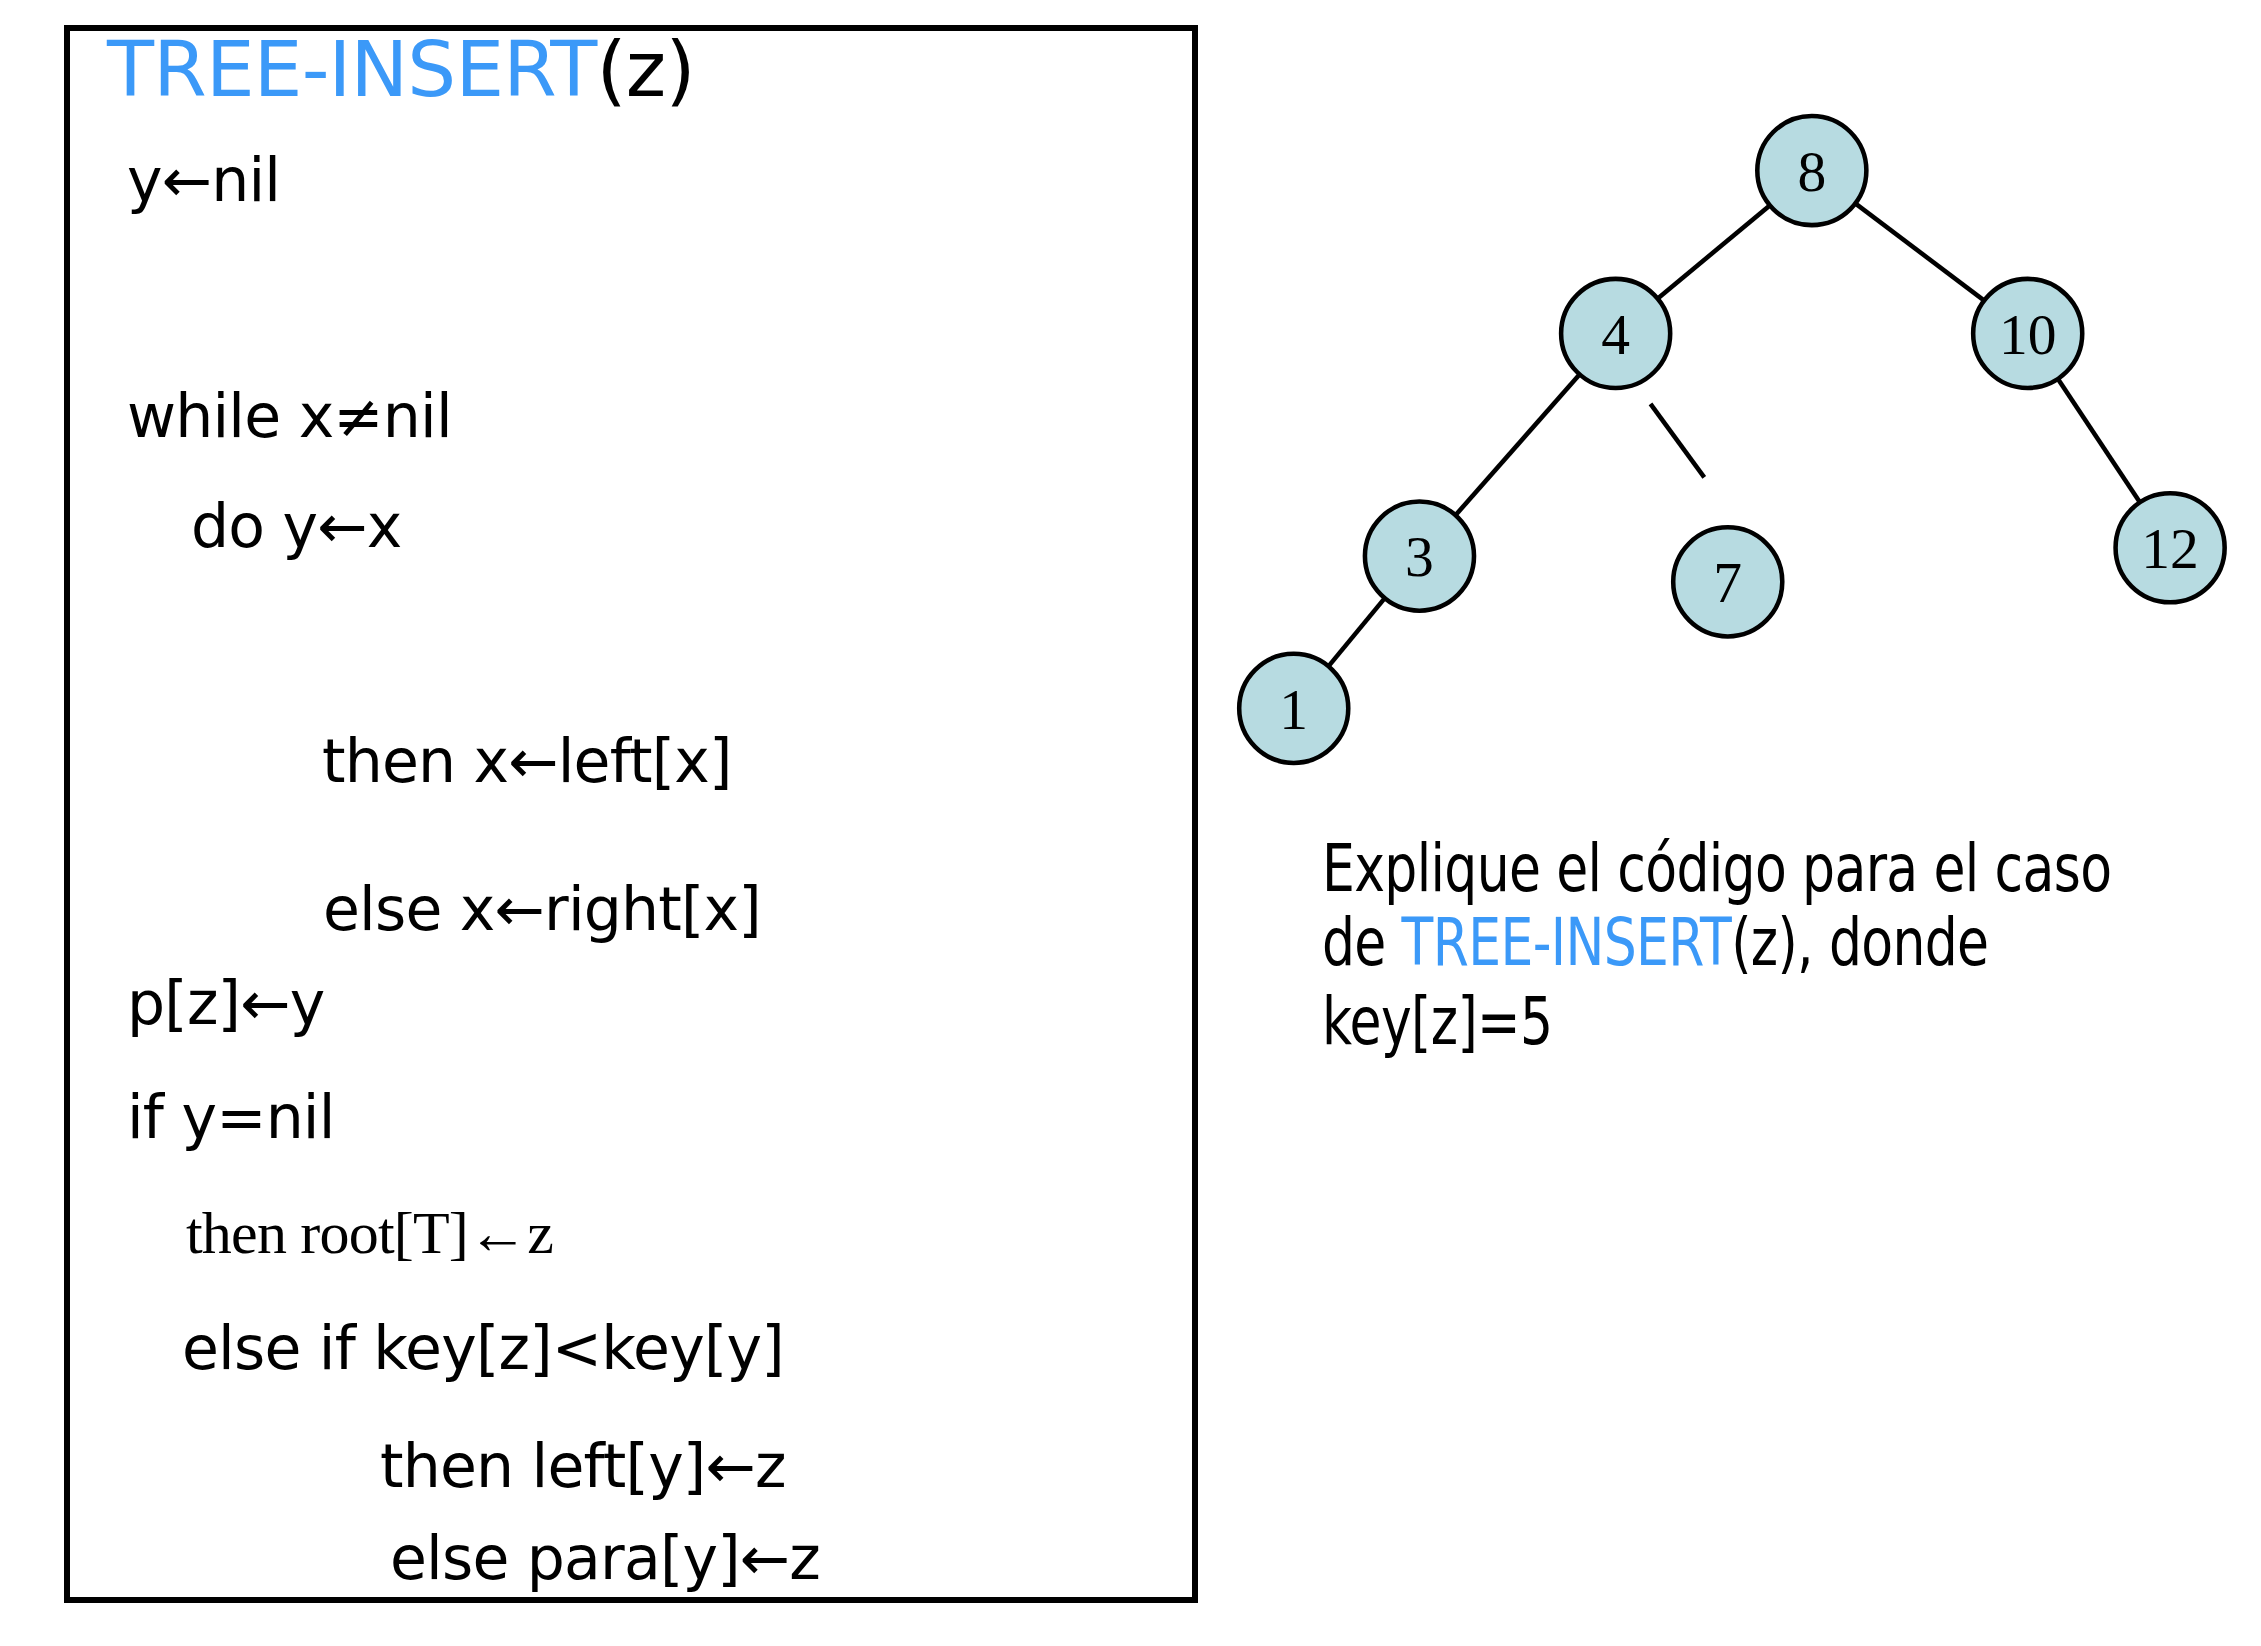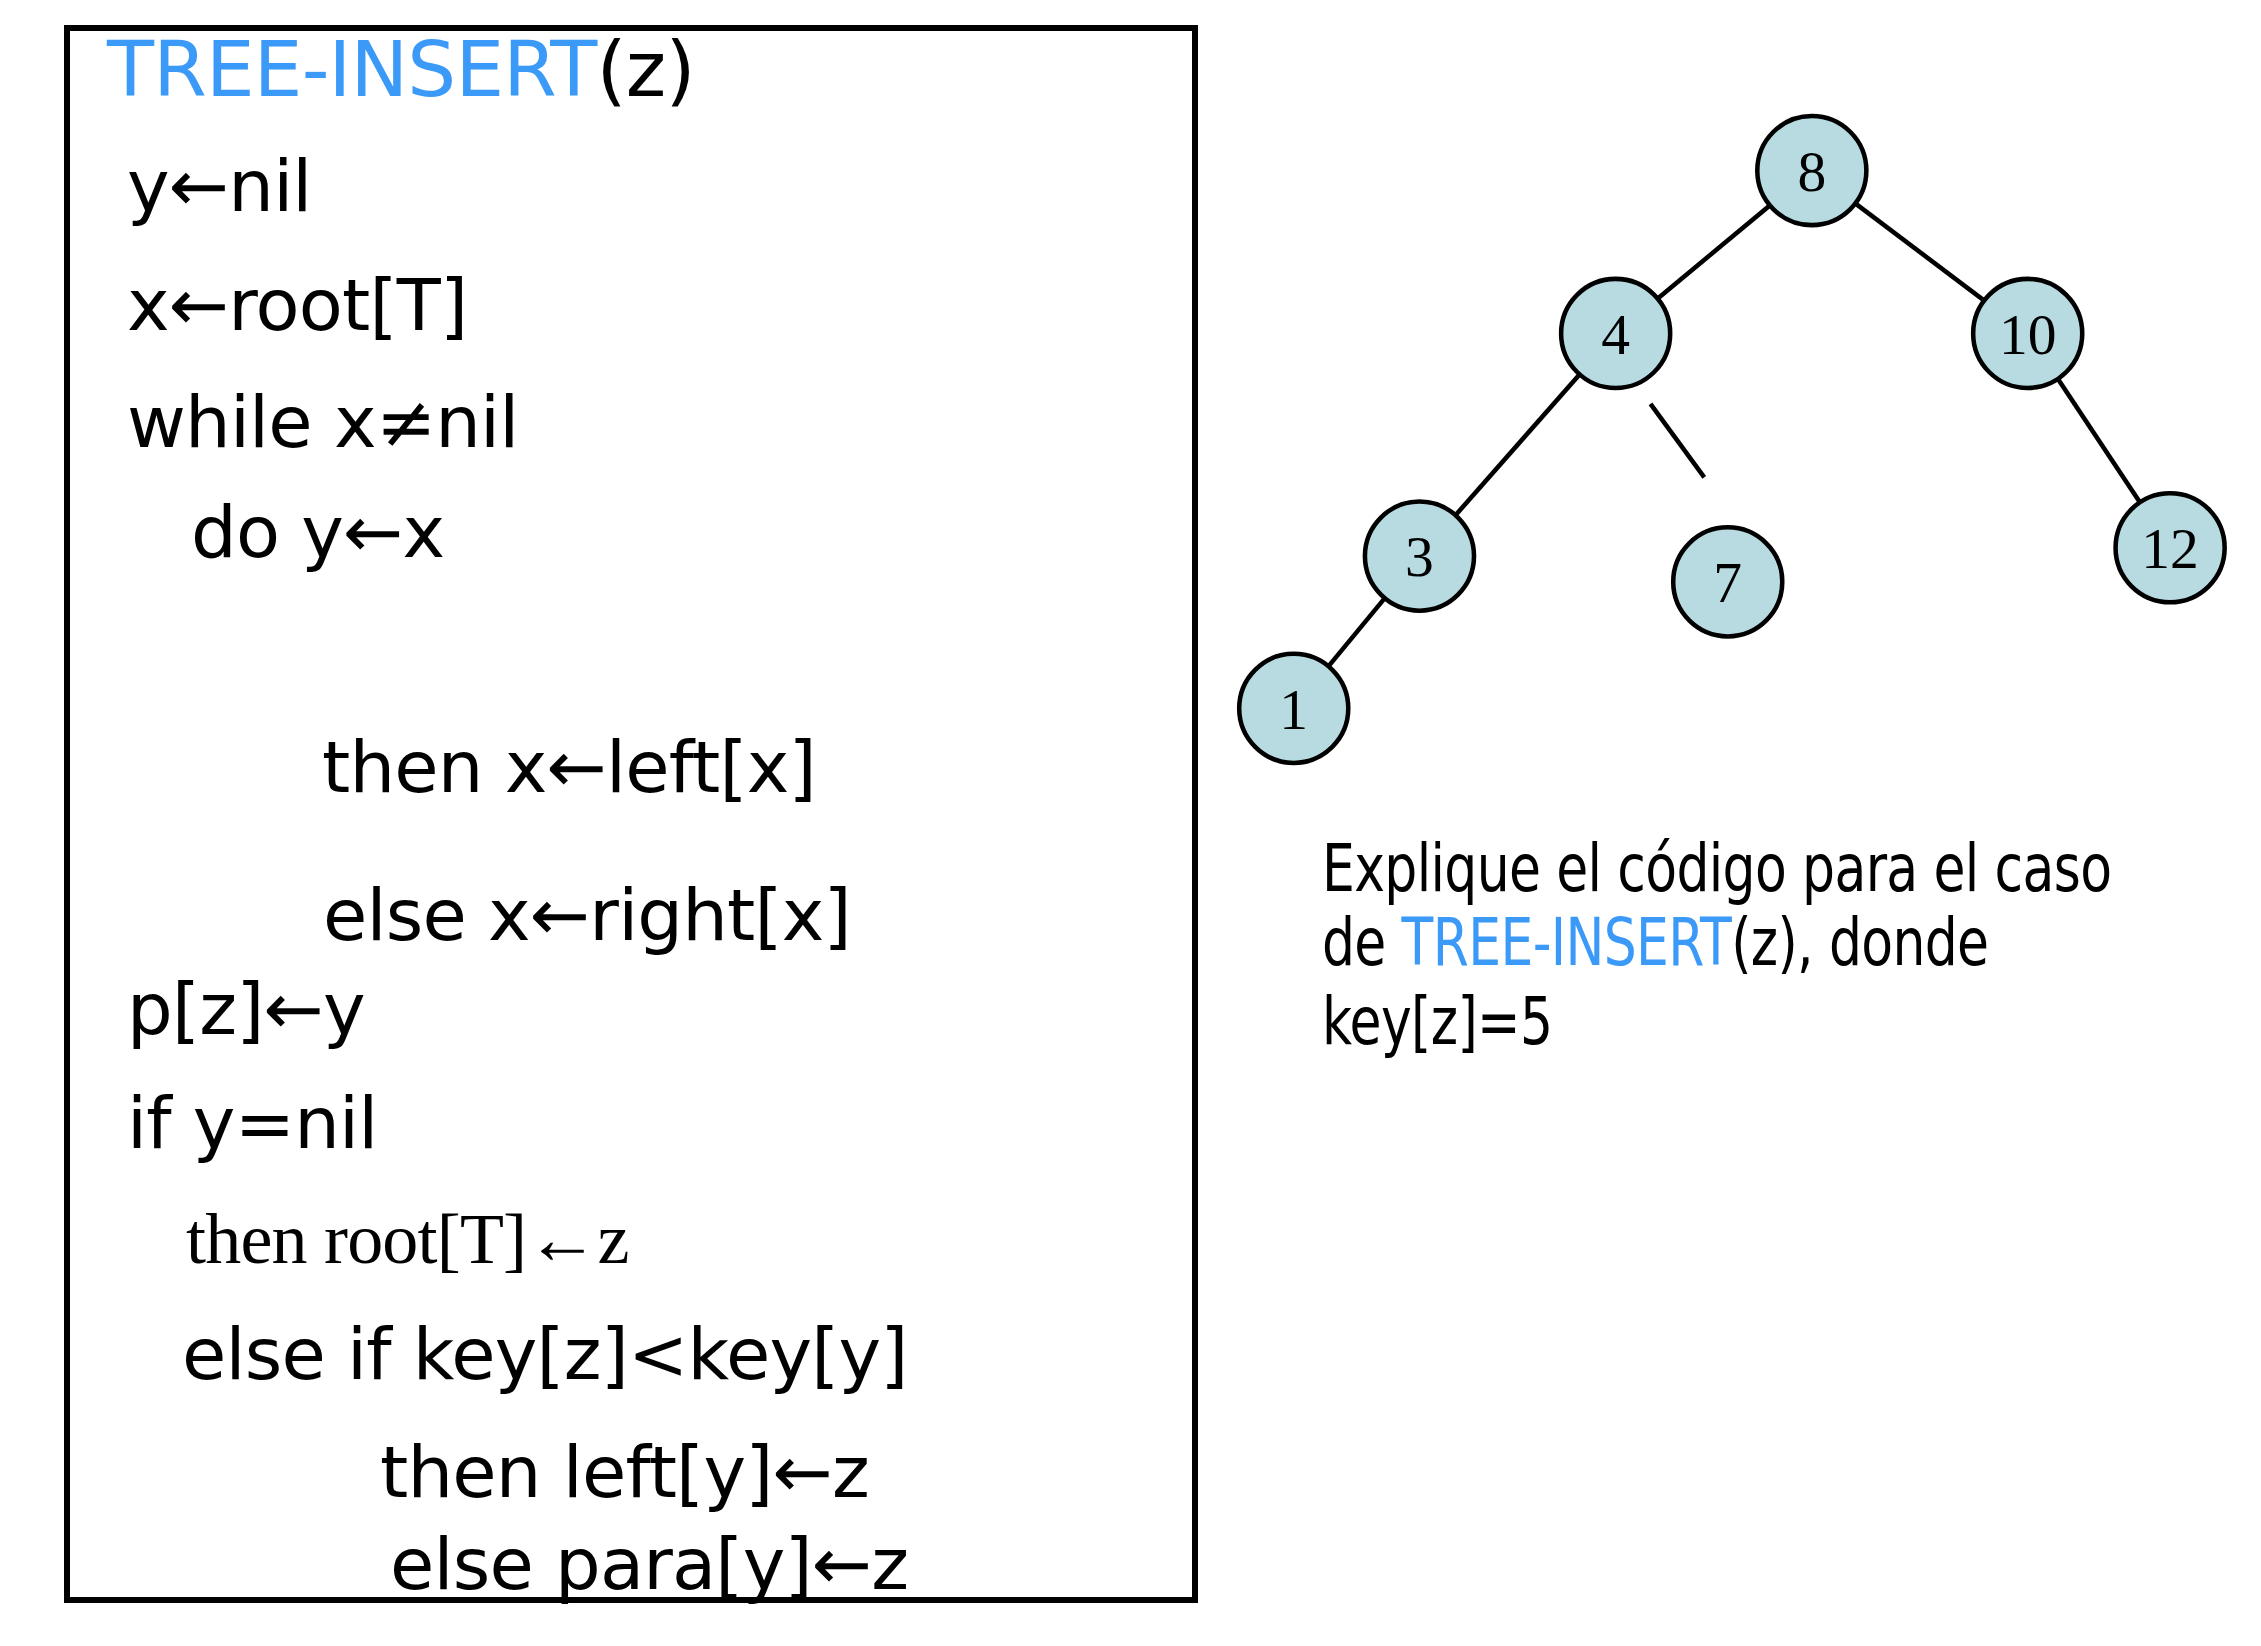--- a/index.html
+++ b/index.html
@@ -8,42 +8,41 @@
     position:relative; width:2261px; height:1647px;
     background:#fff; overflow:hidden;
     font-family:"DejaVu Sans", sans-serif; color:#000;
   }
   .code-box {
     position:absolute; left:64px; top:25px; width:1134px; height:1578px;
     border:6px solid #000; box-sizing:border-box; background:#fff;
   }
   .line {
     position:absolute; white-space:nowrap; line-height:1;
-    font-size:72px; letter-spacing:-0.8px;
+    font-size:60px; letter-spacing:-0.8px;
   }
   .title-line { font-size:77px; letter-spacing:-0.8px; }
   .accent { color:var(--accent); }
   .tree-svg { position:absolute; left:0; top:0; }
   .note-line {
     position:absolute; left:1322px; white-space:nowrap; line-height:1;
     font-size:65px; letter-spacing:-0.8px;
     transform:scaleX(0.8); transform-origin:left center;
   }
 </style>
 </head>
 <body>
 
 <div class="page">
 
   <div class="code-box"></div>
 
   <div class="line title-line" style="left:107px; top:31px;"><span class="accent">TREE-INSERT</span><span>(z)</span></div>
 
   <div class="line" style="left:127px; top:150px;">y←nil</div>
-  <div class="line" style="left:127px; top:269px;">x←root[T]</div>
   <div class="line" style="left:127px; top:386px;text-align:right;">while x≠nil</div>
   <div class="line" style="left:191px; top:496px;">do y←x</div>
   <div class="line" style="left:322px; top:731px;">then x←left[x]</div>
   <div class="line" style="left:323px; top:847px;margin-top:32px;">else x←right[x]</div>
   <div class="line" style="left:127px; top:973px;">p[z]←y</div>
   <div class="line" style="left:127px; top:1087px;">if y=nil</div>
   <div class="line" style="left:186px; top:1203px;font-family:Liberation Serif, serif;">then root[T]←z</div>
   <div class="line" style="left:182px; top:1318px;">else if key[z]&lt;key[y]</div>
   <div class="line" style="left:380px; top:1436px;">then left[y]←z</div>
   <div class="line" style="left:390px; top:1528px;">else para[y]←z</div>

